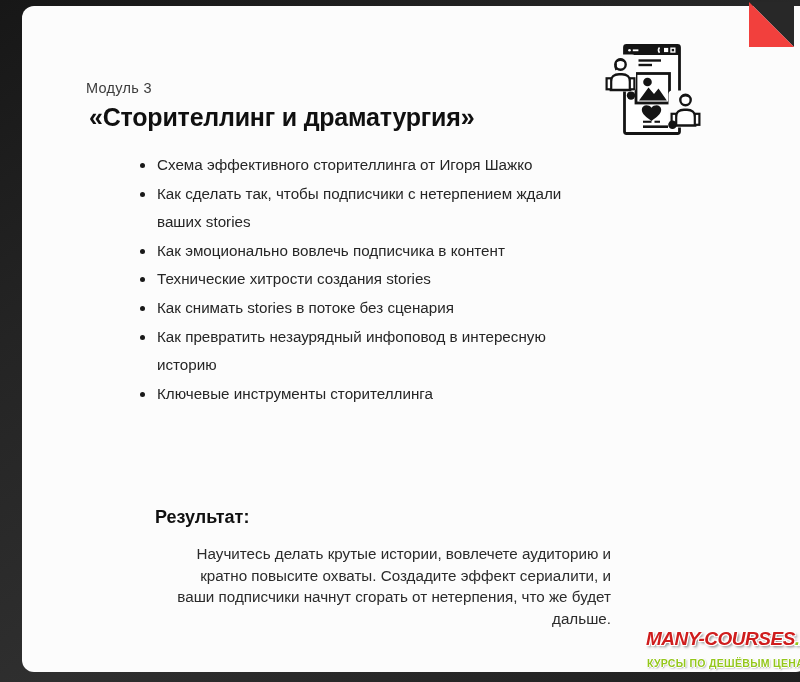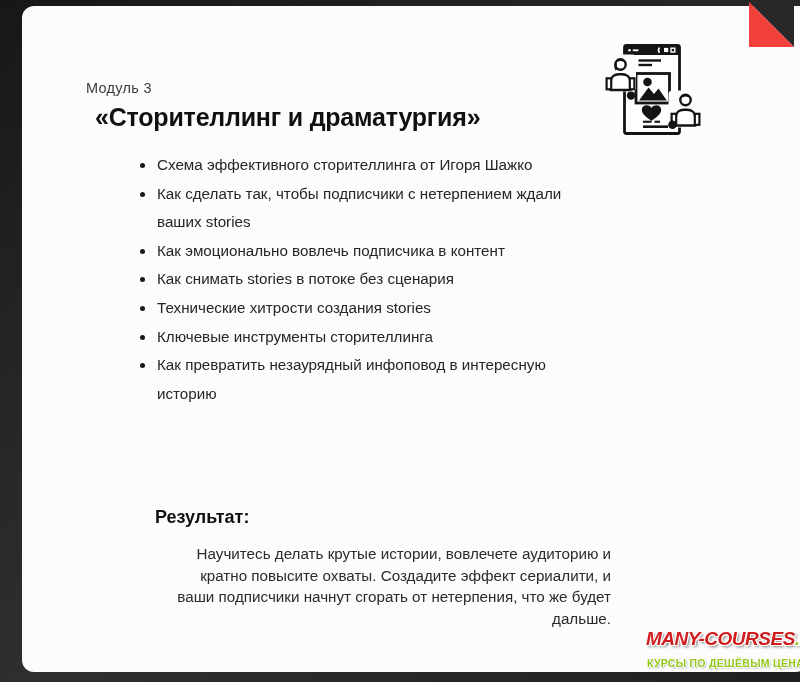--- a/index.html
+++ b/index.html
@@ -17,21 +17,21 @@
     background:#282828;clip-path:polygon(0 0,100% 0,100% 100%);
   }
   .fold-red{
     position:absolute;left:749px;top:2px;width:45px;height:45px;
     background:#f2403d;clip-path:polygon(0 0,100% 100%,0 100%);
   }
   .module-label{
     position:absolute;left:64px;top:74px;font-size:14.5px;color:#3c3c3c;letter-spacing:.3px;
   }
   .title{
-    position:absolute;left:73px;top:97px;font-size:25px;font-weight:800;
+    position:absolute;left:67px;top:97px;font-size:25px;font-weight:800;
     color:#101010;letter-spacing:-.2px;
   }
   .topics{
     position:absolute;left:124px;top:134px;width:448px;
     margin:11px;padding:0;list-style:none;
   }
   .topics li{
     position:relative;font-size:15.2px;line-height:28.6px;color:#262626;
   }
   .topics li::before{
@@ -69,24 +69,24 @@
 <body>
 
 <div class="page">
   <div class="module-label">Модуль 3</div>
   <h1 class="title" style="margin:0">«Сторителлинг и драматургия»</h1>
 
   <ul class="topics">
     <li>Схема эффективного сторителлинга от Игоря Шажко</li>
     <li>Как сделать так, чтобы подписчики с нетерпением ждали ваших stories</li>
     <li>Как эмоционально вовлечь подписчика в контент</li>
+    <li>Технические хитрости создания stories</li>
     <li>Как снимать stories в потоке без сценария</li>
-    <li>Технические хитрости создания stories</li>
+    <li>Как превратить незаурядный инфоповод в интересную историю</li>
     <li>Ключевые инструменты сторителлинга</li>
-    <li>Как превратить незаурядный инфоповод в интересную историю</li>
   </ul>
 
   <div class="result-heading">Результат:</div>
   <div class="result-text">Научитесь делать крутые истории, вовлечете аудиторию и кратно повысите охваты. Создадите эффект сериалити, и ваши подписчики начнут сгорать от нетерпения, что же будет дальше.</div>
 </div>
 
 <div class="fold-dark"></div>
 <div class="fold-red"></div>
 
 <svg class="illustration" width="116" height="112" viewBox="0 0 116 112">

